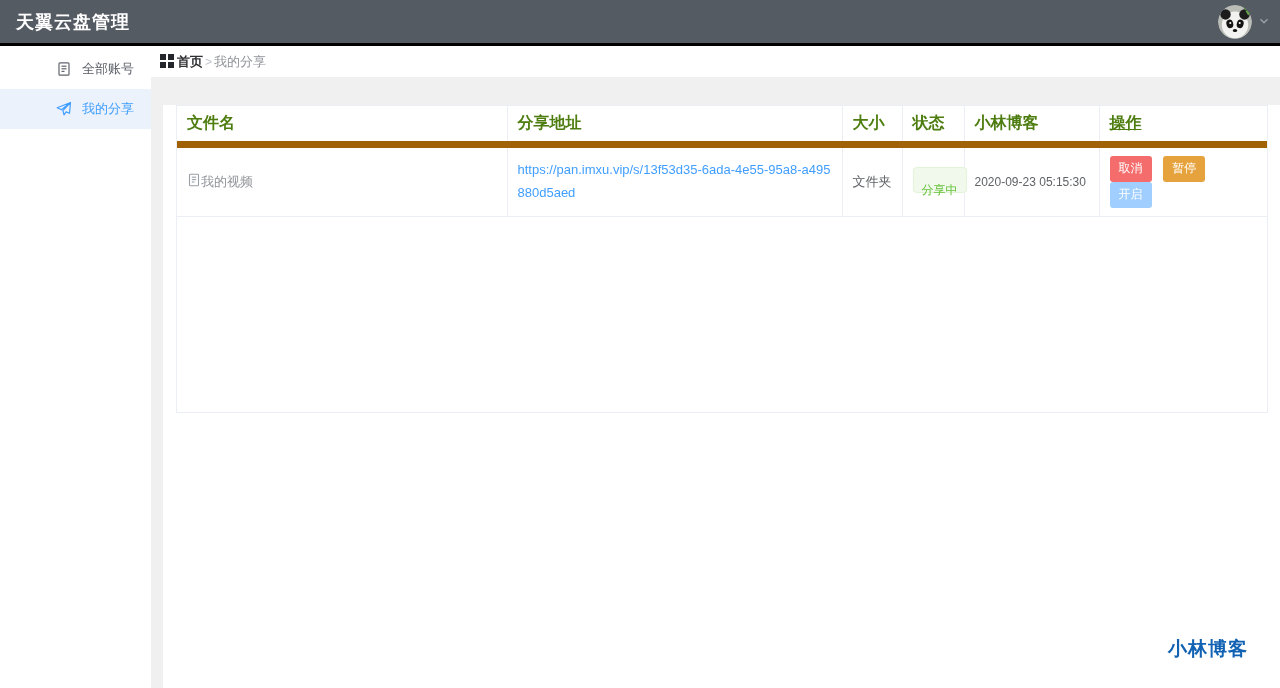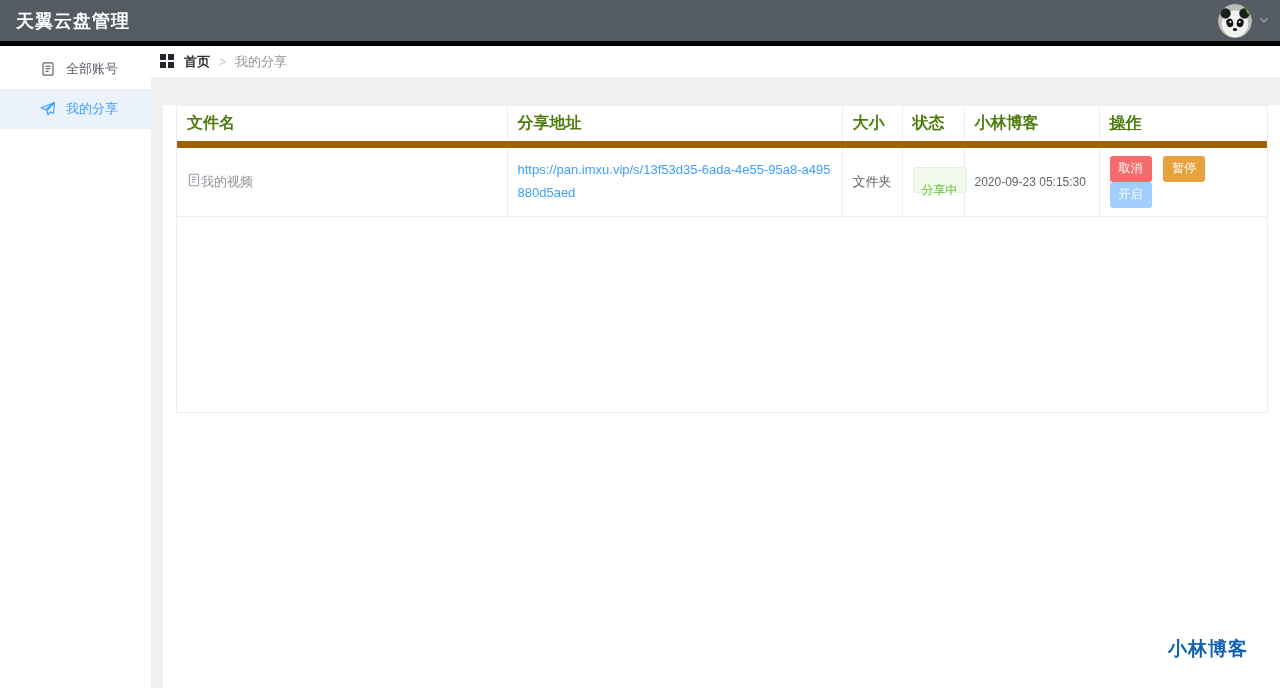--- a/index.html
+++ b/index.html
@@ -11,21 +11,21 @@
   }
 
   
   .app-header {
     height: 46px;
     background: #555b63;
     display: flex;
     align-items: center;
     justify-content: space-between;
     padding: 0 8px 0 16px;
-    border-bottom: 5px solid #000000;
+    border-bottom: 3px solid #000000;
   }
   .app-title {
     color: #ffffff;
     font-size: 18px;
     font-weight: bold;
     letter-spacing: 1px;
   }
   .header-user {
     display: flex;
     align-items: center;
@@ -48,21 +48,21 @@
   .sidebar {
     width: 151px;
     background: #ffffff;
     flex-shrink: 0;
     padding-top: 3px;
   }
   .side-item {
     height: 40px;
     display: flex;
     align-items: center;
-    padding-left: 40px;
+    padding-left: 56px;
     gap: 10px;
     font-size: 13px;
     color: #5a5e66;
     cursor: pointer;
     white-space: nowrap;
   }
   .side-item.active {
     background: #ecf2fc;
     color: #409eff;
   }
@@ -75,21 +75,20 @@
     min-width: 0;
   }
 
   
   .breadcrumb-bar {
     height: 31px;
     background: #ffffff;
     display: flex;
     align-items: center;
     padding-left: 9px;
-    gap: 7px;
   }
   .grid-icon { display: flex; align-items: center; cursor: pointer; margin-right: 2px; }
   .crumb-home { font-size: 13px; font-weight: bold; color: #303133; cursor: pointer; }
   .crumb-sep { font-size: 12px; color: #c0c4cc; margin: 0 2px; }
   .crumb-current { font-size: 13px; color: #909399; }
 
   
   .content-area {
     flex: 1;
     background: #f0f0f0;

